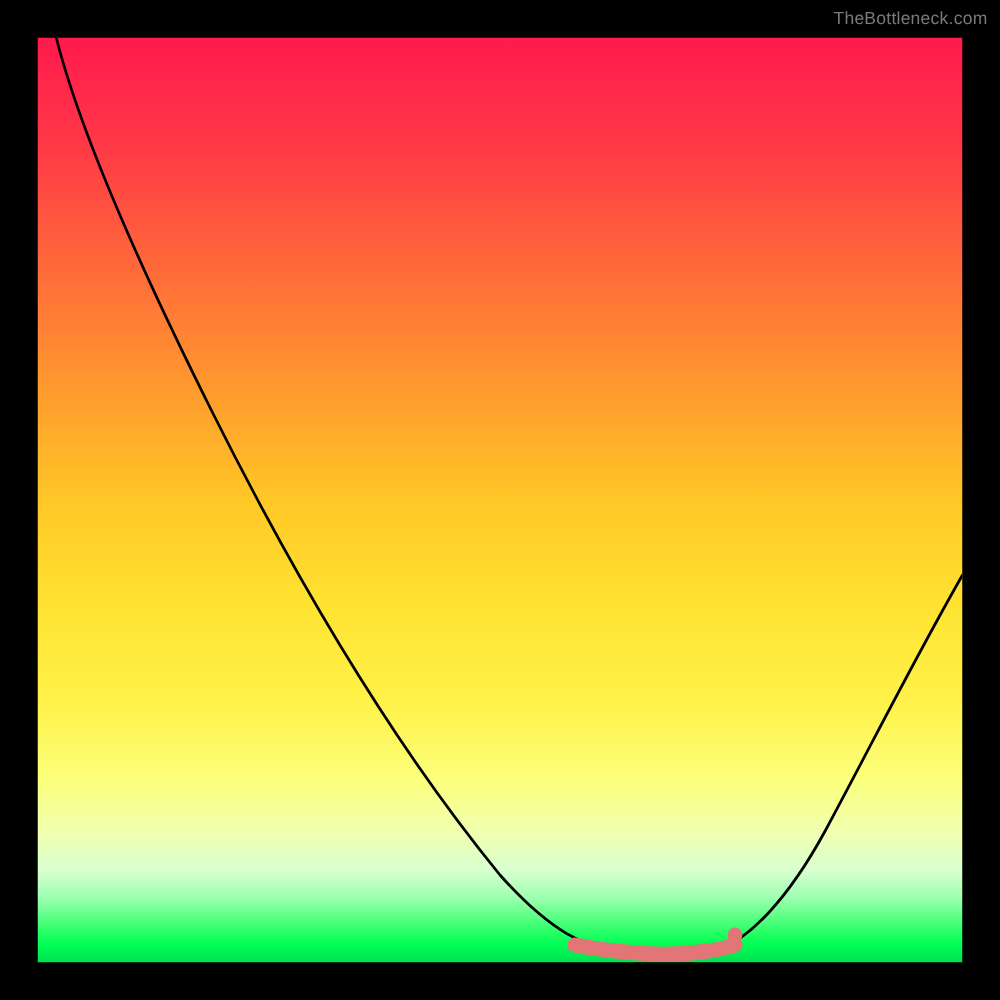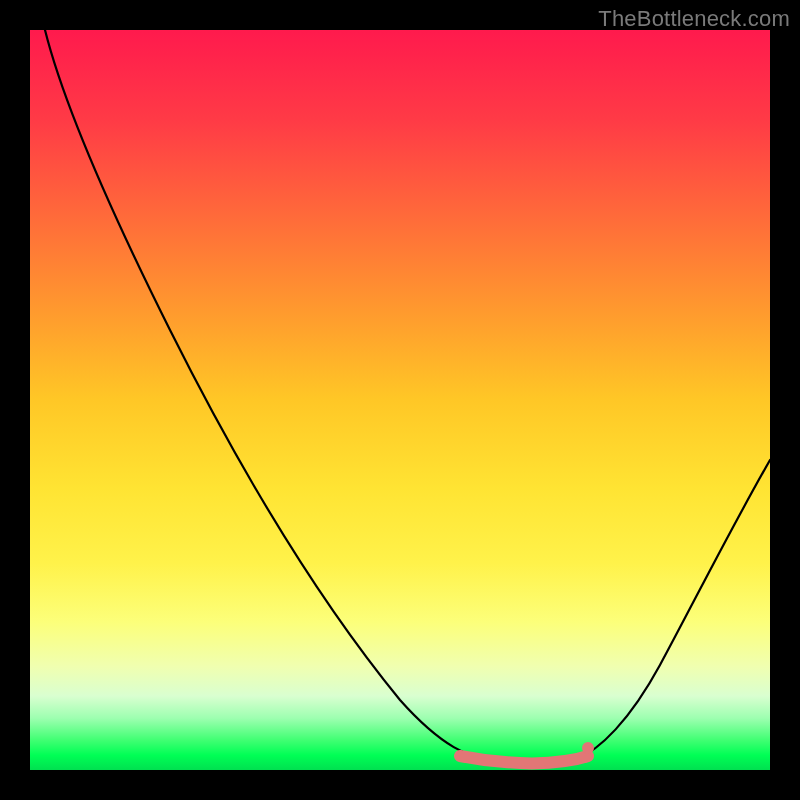--- a/index.html
+++ b/index.html
@@ -67,21 +67,21 @@
     stroke: #e27676;
     stroke-width: 12;
     stroke-linecap: round;
     stroke-linejoin: round;
   }
   .watermark {
     position: absolute;
     top: 6px;
     right: 10px;
     color: #7a7a7a;
-    font-size: 22px;
+    font-size: 14px;
     font-weight: 500;
     letter-spacing: 0.2px;
     user-select: none;
   }
 </style>
 </head>
 <body>
 
 <div class="chart-wrap">
   <div class="watermark">TheBottleneck.com</div>

